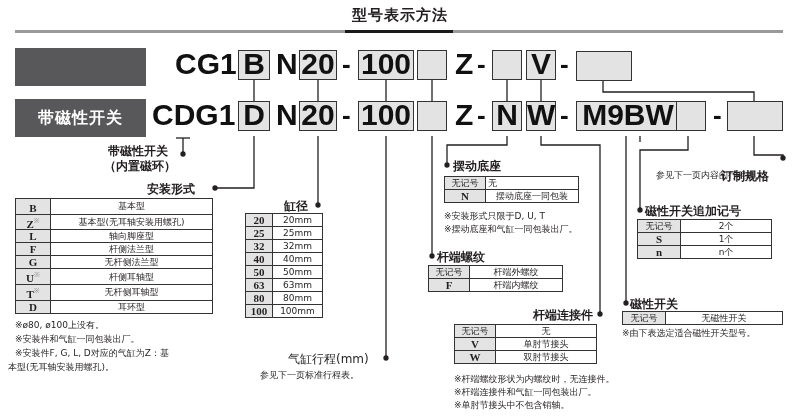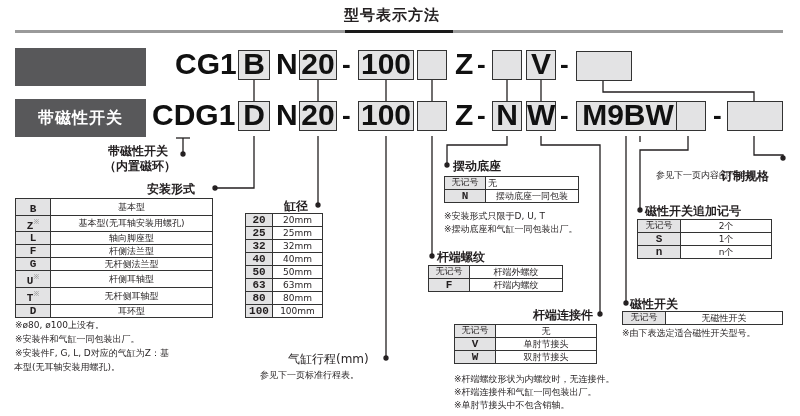--- a/index.html
+++ b/index.html
@@ -1,40 +1,40 @@
 <!DOCTYPE html>
 <html><head>
 <meta charset="utf-8">
 <style>
   html, body { margin: 0; padding: 0; background: #ffffff; }
   body { width: 800px; height: 416px; position: relative; overflow: hidden;
          font-family: "DejaVu Sans", "Liberation Sans", sans-serif; color: #231f20; }
   .abs { position: absolute; }
   #lines { position: absolute; left: 0; top: 0; width: 800px; height: 416px; pointer-events: none; }
 
-  .title { left: 344px; top: 6px; font-size: 15px; font-weight: bold; letter-spacing: 1px; }
+  .title { left: 352px; top: 6px; font-size: 15px; font-weight: bold; letter-spacing: 1px; }
   .rule-gray { left: 15px; top: 30px; width: 368px; height: 3px; background: #9a9a9a; }
   .rule-dark { left: 345px; top: 30px; width: 108px; height: 3px; background: #1a1a1a; }
   .rule-gray2 { left: 453px; top: 30px; width: 330px; height: 3px; background: #9a9a9a; }
 
   .darkbox { background: #58585a; color: #fff; font-size: 16px; font-weight: bold;
              display: flex; align-items: center; justify-content: center; letter-spacing: 1px; }
 
   .code { font-family: "Liberation Sans", sans-serif; font-weight: bold; font-size: 30px; line-height: 34px; color: #111; }
   .cbox { border: 1.5px solid #333; background: #e3e3e4; box-sizing: border-box;
           font-family: "Liberation Sans", sans-serif; font-weight: bold; font-size: 30px; line-height: 26px;
           text-align: center; color: #111; }
   .dash { font-family: "Liberation Sans", sans-serif; font-size: 26px; font-weight: bold; color: #111; }
 
   .lbl { font-size: 12px; font-weight: bold; white-space: nowrap; }
   .note { font-size: 9px; white-space: nowrap; color: #231f20; line-height: 14px; }
 
   table.t { border-collapse: collapse; position: absolute; font-size: 9px; }
   table.t td { border: 1px solid #333; padding: 0 2px; height: 12px; line-height: 12px; text-align: center; white-space: nowrap; }
-  table.t td.k { background: #e3e3e4; font-family: Liberation Mono, monospace; font-weight: bold; font-size: 11px; margin-top: 40px; }
+  table.t td.k { background: #e3e3e4; font-family: Liberation Serif, serif; font-weight: bold; font-size: 11px; margin-top: 40px; }
   table.t { border: 1.5px solid #333; }
   sup.m { font-size: 7px; font-weight: normal; color: #888; }
 </style>
 </head>
 <body>
 
 <div class="abs title">型号表示方法</div>
 <div class="abs rule-gray"></div>
 <div class="abs rule-dark"></div>
 <div class="abs rule-gray2"></div>
@@ -154,21 +154,21 @@
       </tr>
   <tr>
         <td class="k"><span>D</span></td>
         <td>耳环型</td>
       </tr>
 </tbody>
   </table>
 <div class="abs note" style="left:15px;top:318px;">※ø80, ø100上没有。</div>
 <div class="abs note" style="left:15px;top:332px;">※安装件和气缸一同包装出厂。</div>
 <div class="abs note" style="left:15px;top:346px;">※安装件F, G, L, D对应的气缸为Z：基</div>
-<div class="abs note" style="left:14px;top:360px;">本型(无耳轴安装用螺孔)。</div>
+<div class="abs note" style="left:8px;top:360px;">本型(无耳轴安装用螺孔)。</div>
 
 <div class="abs lbl" style="left:284px;top:198px;">缸径</div>
 <table class="t" style="left:245px;top:213px;width:78px;">
   <tbody>
       <tr>
         <td class="k" style="width:22px;">20</td>
         <td>20mm</td>
       </tr>
   <tr>
         <td class="k">25</td>

